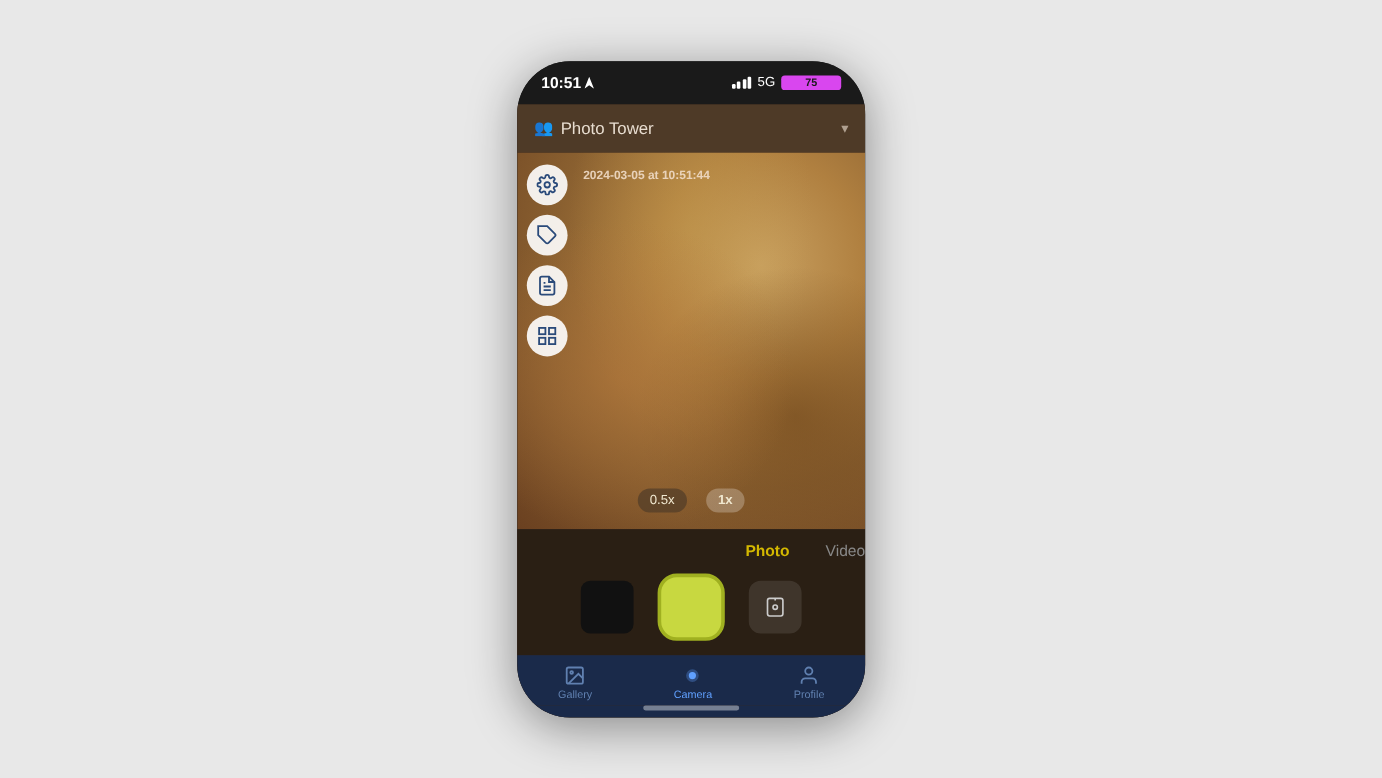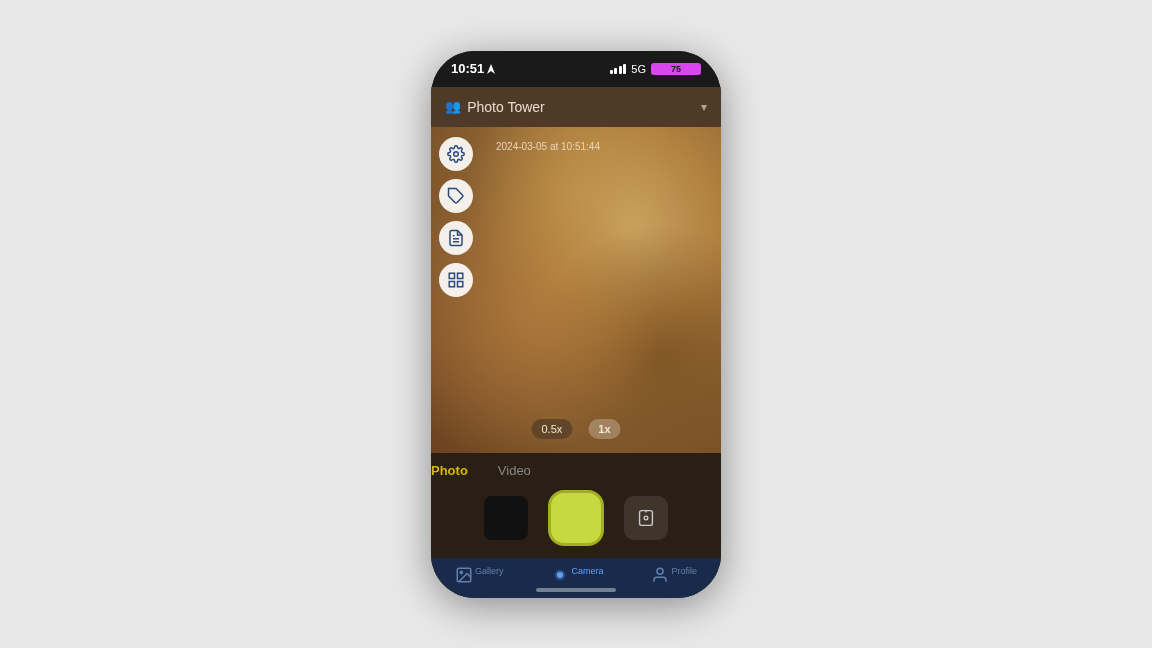--- a/index.html
+++ b/index.html
@@ -149,24 +149,24 @@
     }
     .toolbar-icon-btn svg {
       width: 18px;
       height: 18px;
     }
 
     
     .timestamp {
       position: absolute;
       top: 14px;
-      left: 65px;
+      left: 55px;
       color: rgba(240,220,200,0.9);
       font-size: 10px;
-      font-weight: 400;
+      font-weight: 700;
       z-index: 10;
     }
 
     
     .zoom-controls {
       position: absolute;
       bottom: 14px;
       left: 50%;
       transform: translateX(-50%);
       display: flex;
@@ -188,21 +188,21 @@
     }
 
     
     .bottom-panel {
       background: #2a1f14;
     }
 
     
     .mode-tabs {
       display: flex;
-      justify-content: flex-start;
+      justify-content: flex-end;
       gap: 30px;
       padding: 10px 0 6px;
     }
     .mode-tab {
       color: #888;
       font-size: 13px;
       cursor: pointer;
     }
     .mode-tab.active {
       color: #d4b800;
@@ -249,21 +249,22 @@
     
     .nav-bar {
       background: #1a2a4a;
       display: flex;
       justify-content: space-around;
       align-items: center;
       padding: 8px 0 4px;
     }
     .nav-item {
       display: flex;
-      flex-direction: row;
+      flex-direction: column;
+      align-items: center;
       gap: 2px;
       cursor: pointer;
       color: #6080b0;
     }
     .nav-item.active {
       color: #60a0ff;
     }
     .nav-label {
       font-size: 9px;
     }

